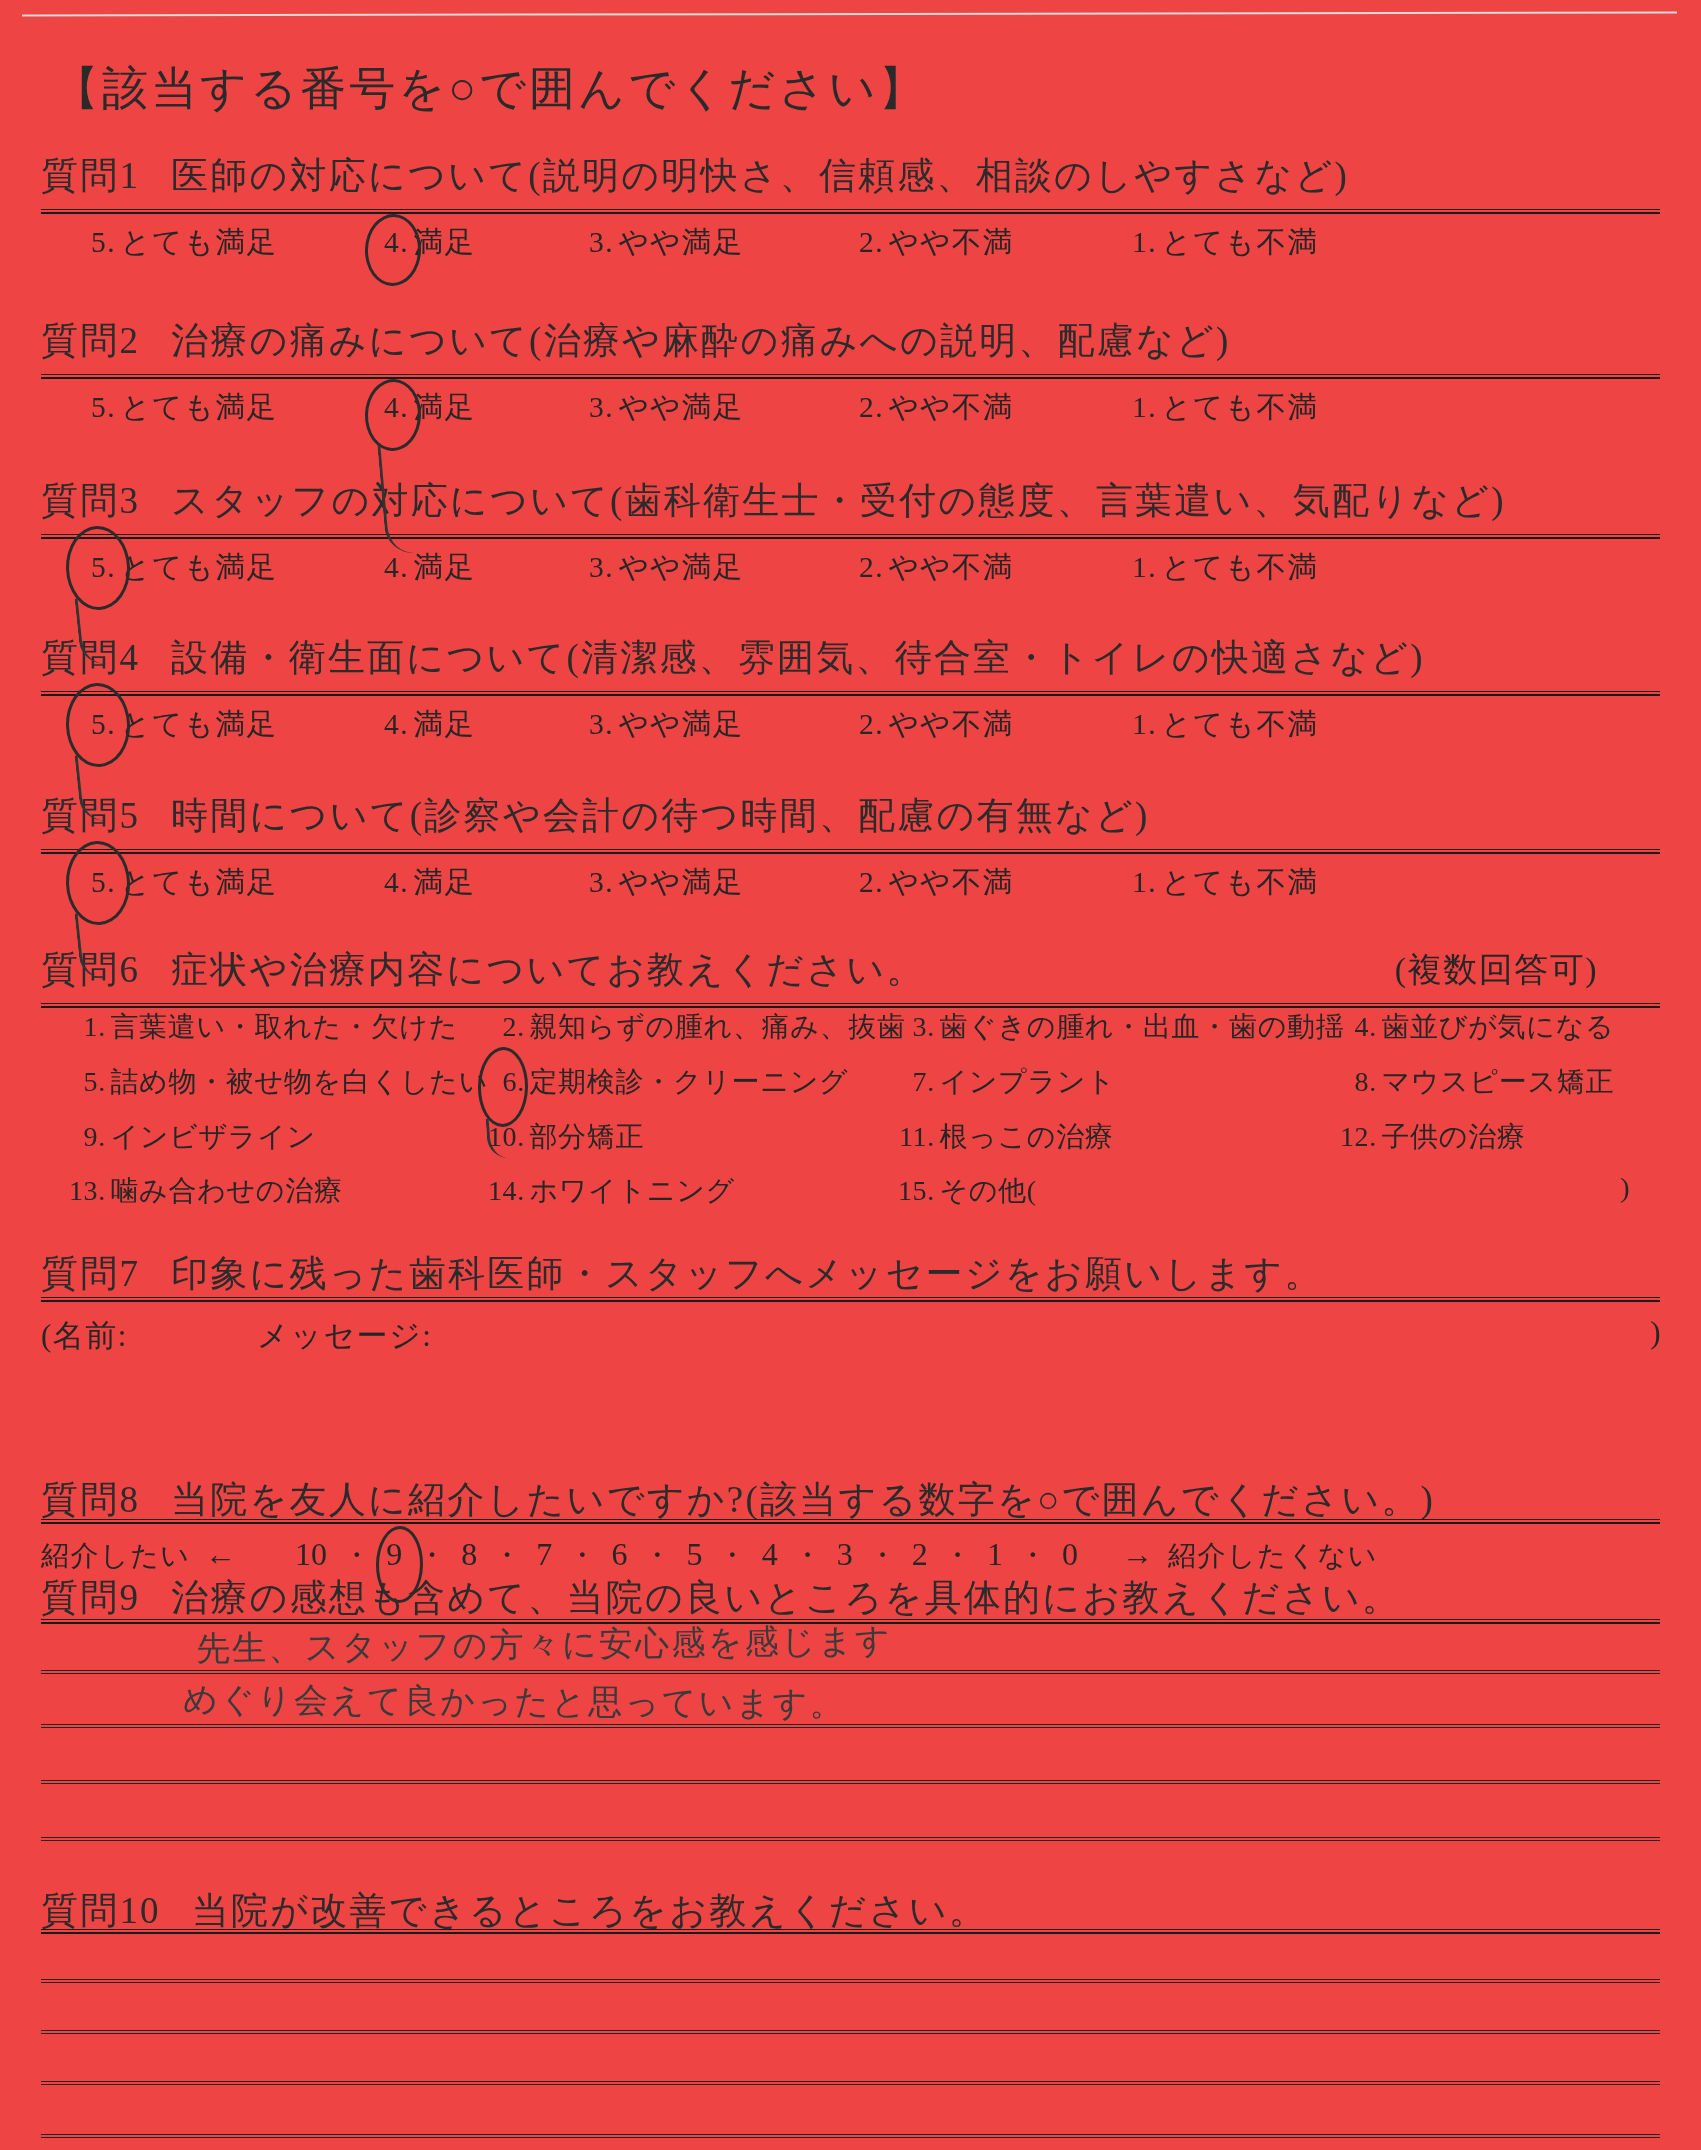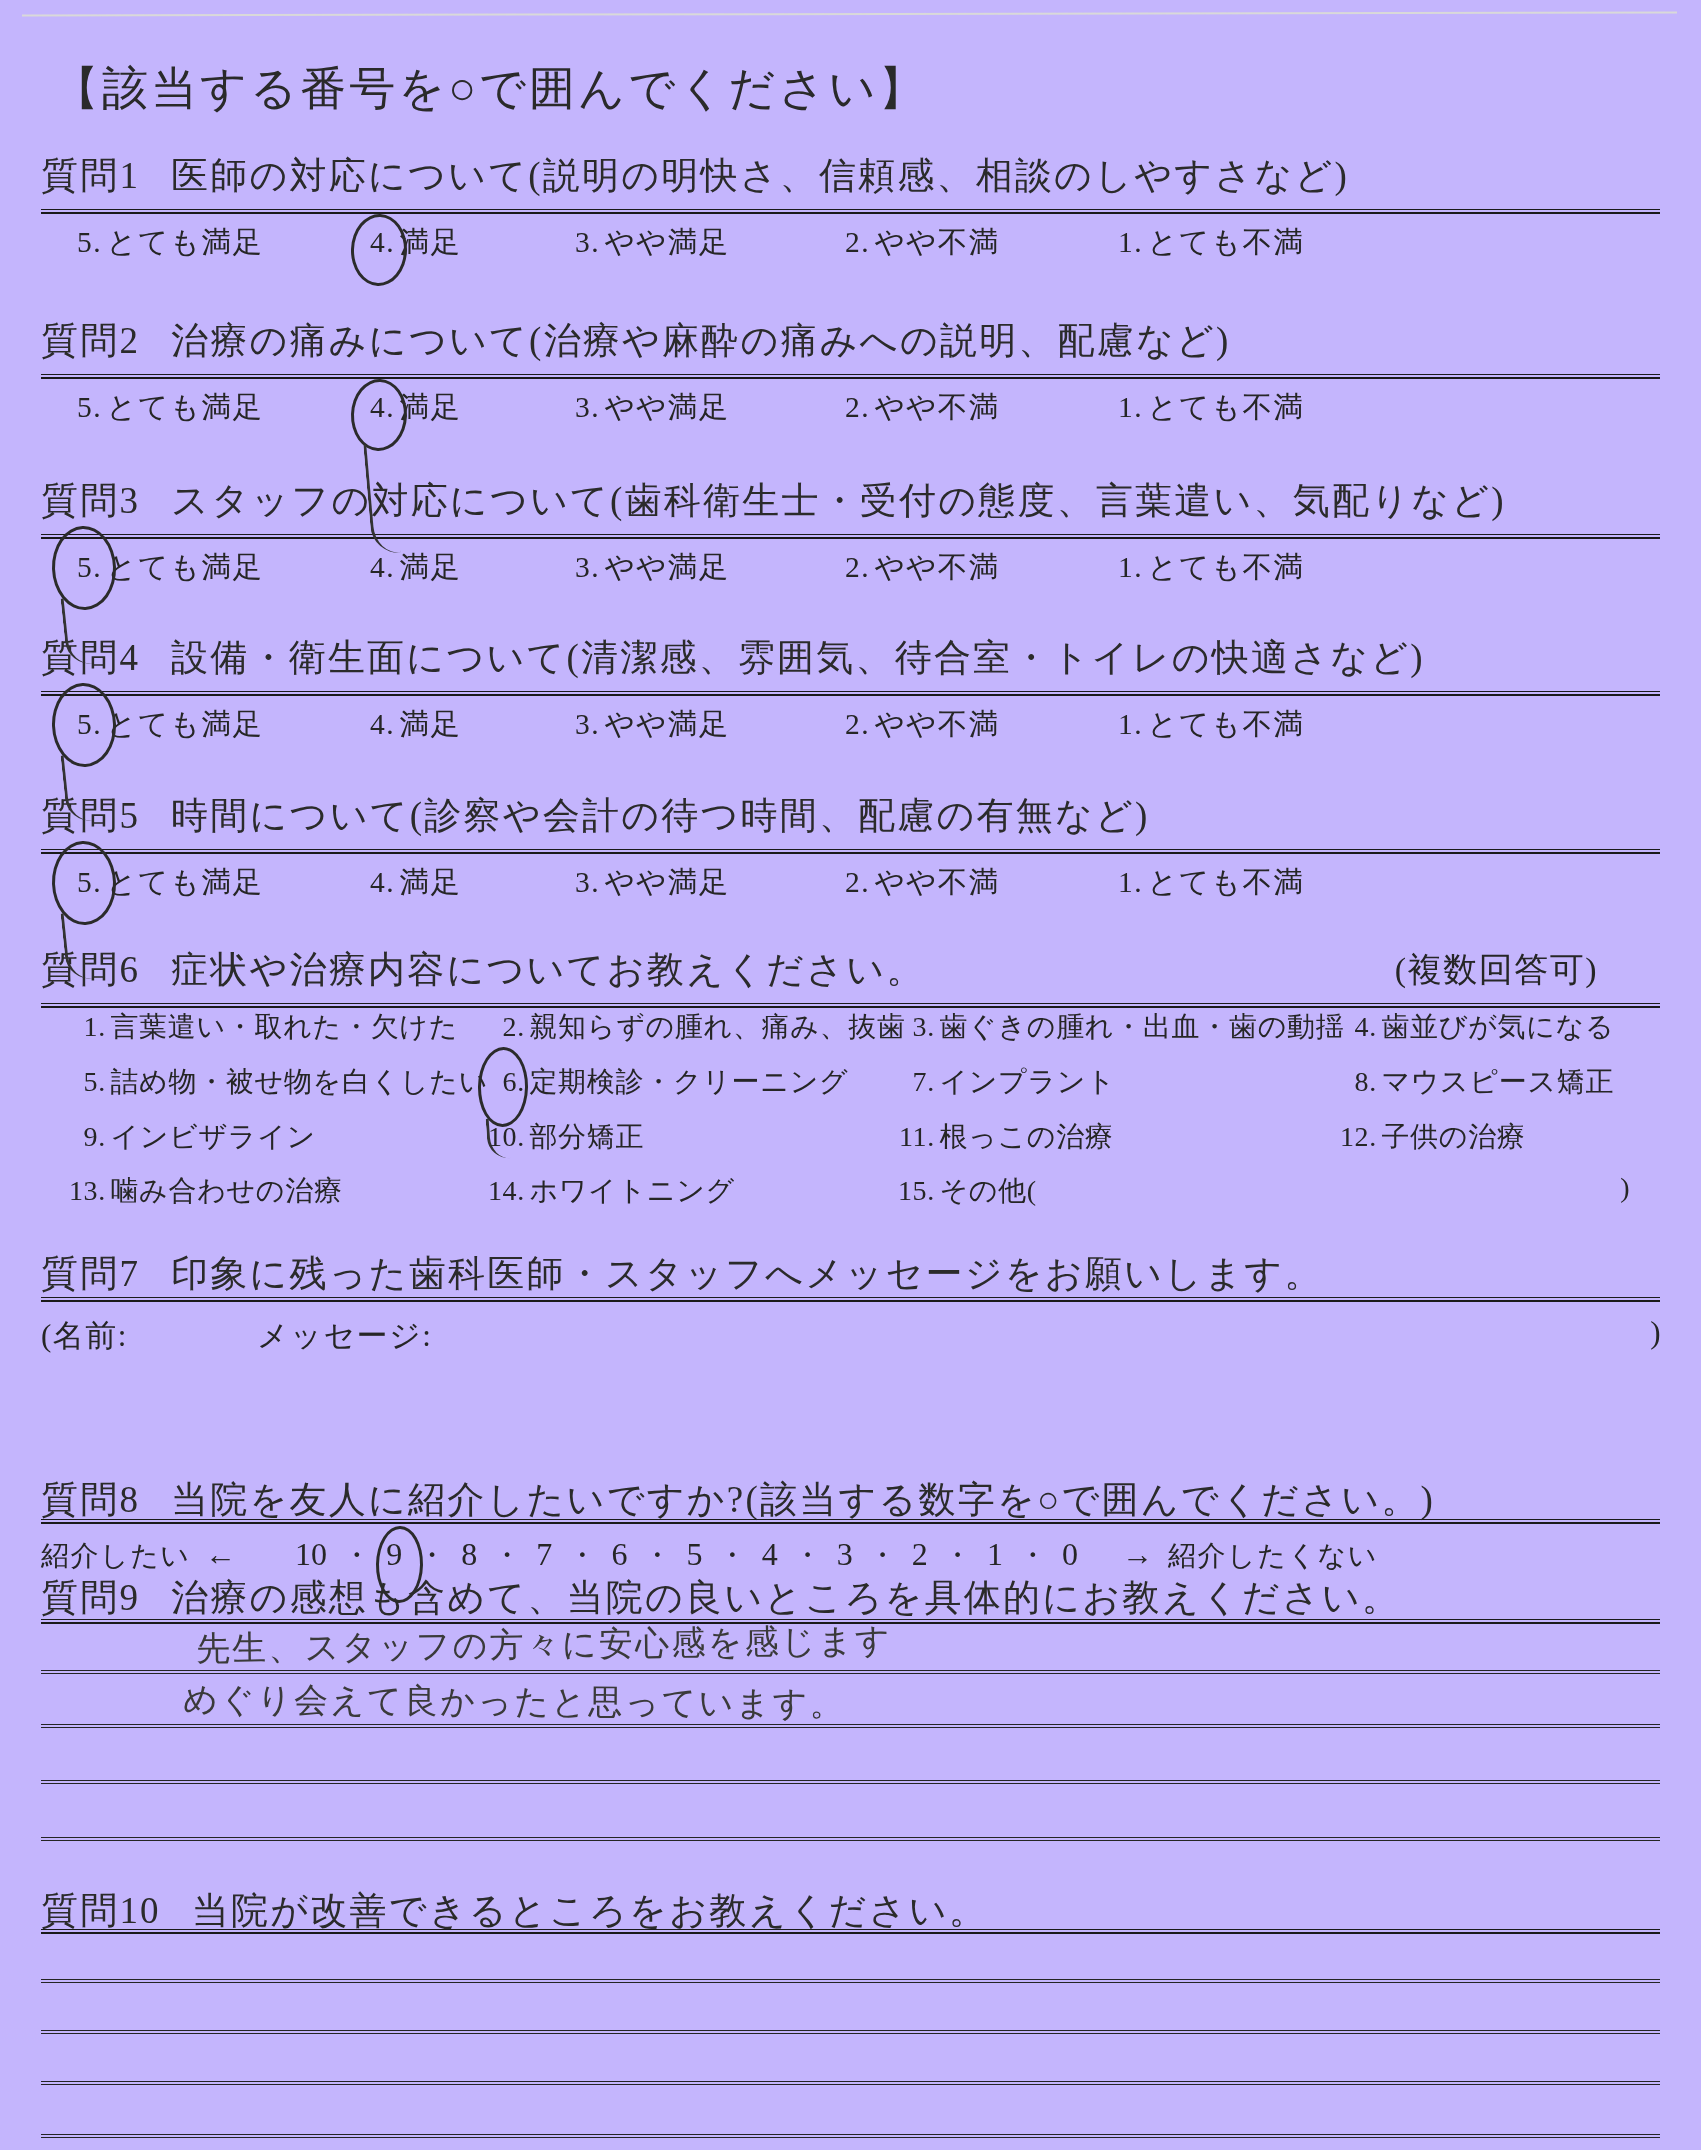--- a/index.html
+++ b/index.html
@@ -1,32 +1,32 @@
 <!DOCTYPE html>
 <html style="font-size:11.8px"><head>
 <meta charset="utf-8">
 <style>
   html,body{margin:0;padding:0;background:#e8e8e8;}
-  #page{position:relative;width:1701px;height:2151px;background:#c4b5fd;overflow:hidden;
+  #page{position:relative;width:1701px;height:2151px;background:#ef4444;overflow:hidden;
         font-family:"Liberation Serif","DejaVu Serif",serif;color:#262626;}
   .sec{position:absolute;left:0;width:1701px;}
   
   .sec-title{top:58px;left:53px;width:auto;font-size:46px;letter-spacing:3px;white-space:nowrap;color:#2a2a2a;}
   .sec-q1{top:151px;} .sec-q2{top:316px;} .sec-q3{top:476px;} .sec-q4{top:633px;} .sec-q5{top:791px;}
   .sec-q6{top:945px;} .sec-q7{top:1249px;} .sec-q8{top:1475px;} .sec-q9{top:1573px;} .sec-q10{top:1886px;}
   
   .scan-edge{position:absolute;top:13.3px;left:22px;width:1655px;height:2.2px;background:#d9d9d9;transform:rotate(-0.1deg);}
   .qheader{margin-left:41px;font-size:37px;letter-spacing:2.2px;white-space:nowrap;color:#2b2b2b;}
   .qlabel{margin-right:31px;}
   .rule{position:absolute;top:58px;left:41px;width:1619px;height:5.2px;box-sizing:border-box;
         border-top:1.5px solid #1a1a1a;border-bottom:2.2px solid #1a1a1a;}
   .wl{position:absolute;left:41px;width:1619px;height:4.4px;box-sizing:border-box;
       border-top:1.5px solid #242424;border-bottom:1.5px solid #242424;}
   
-  .opts{position:absolute;top:72px;left:65px;display:flex;font-size:29.5px;letter-spacing:1.5px;z-index:2;}
+  .opts{position:absolute;top:72px;left:79px;display:flex;font-size:29.5px;letter-spacing:1.5px;z-index:2;}
   .opt{white-space:nowrap;}
   .o1{width:293px;} .o2{width:205px;} .o3{width:270px;} .o4{width:273px;}
   .num{position:relative;display:inline-block;min-width:37px;text-align:right;margin-right:4.4px;}
   
   .circled::before{content:"";position:absolute;border:3px solid #2b2b2b;border-radius:50%;pointer-events:none;
                    left:-7.4px;top:-11.8px;width:50px;height:66px;transform:rotate(2deg);}
   .sec-q2 .circled::after{content:"";position:absolute;left:10.3px;top:52px;width:25px;height:111px;
                    border-left:3px solid #333;border-bottom-left-radius:66px;transform:rotate(-5deg);}
   .left-circ .circled::before{left:-13.3px;top:-25px;width:58px;height:78px;transform:rotate(-2deg);}
   .left-circ .circled::after{content:"";position:absolute;left:-1.5px;top:46px;width:22px;height:68px;

